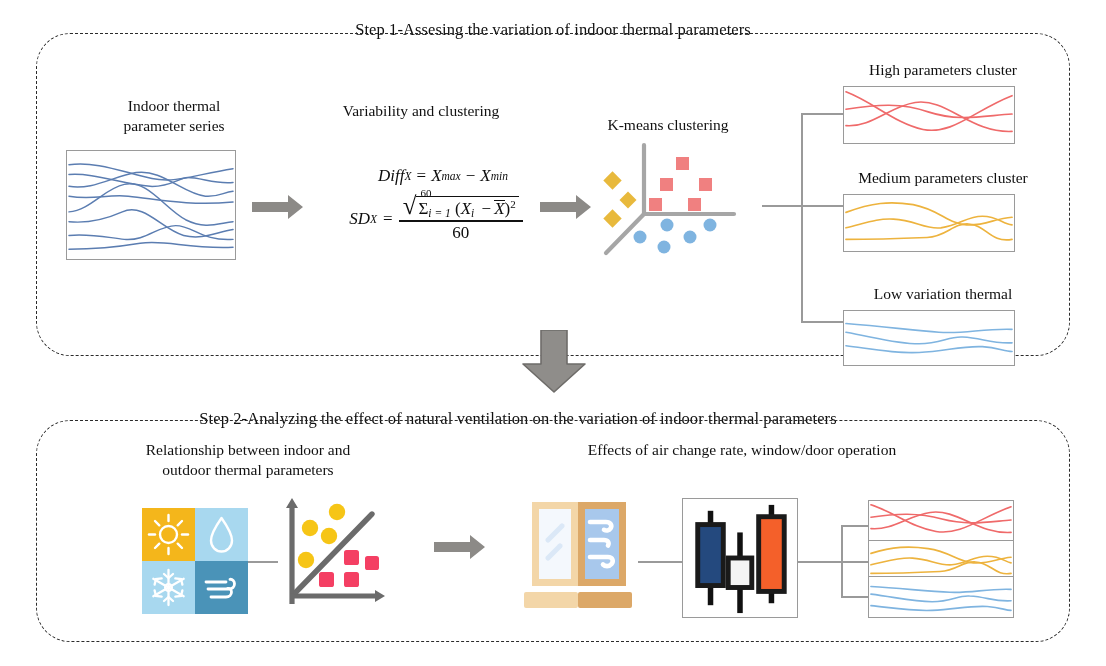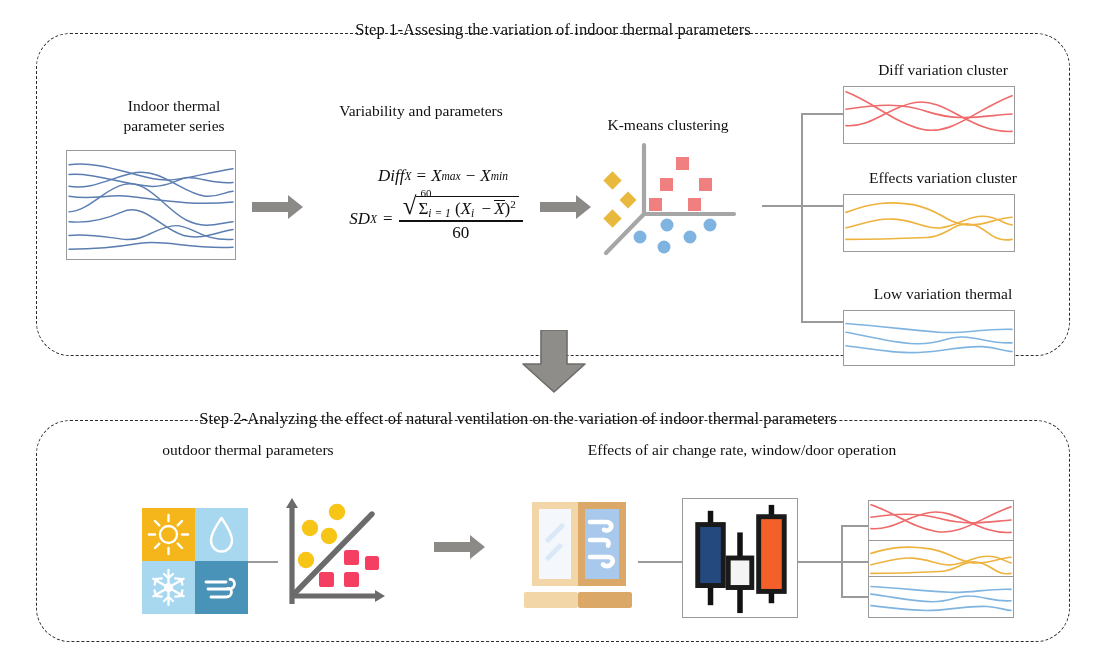--- a/index.html
+++ b/index.html
@@ -81,21 +81,21 @@
       <path d="M2,100 C30,100 50,98 74,94 C100,90 122,100 168,98"></path>
     </g>
   </svg>
 </div>
 
 <svg class="abs" style="left:252px;top:194px;" width="52" height="26" viewBox="0 0 52 26">
   <path d="M0,8 L36,8 L36,1 L51,13 L36,25 L36,18 L0,18 Z" fill="#8c8a87"></path>
 </svg>
 
 <div class="abs caption" style="left:296px;top:101px;width:250px;">
-  <div>Variability and parameters</div>
+  <div>Variability and clustering</div>
 </div>
 
 <div class="abs formula frm-row" style="left:318px;top:166px;width:250px;">
   <span>Diff</span>
     <span class="sub">X</span>
   <span class="upr" style="padding:0 5px;">=</span>
   <span>X</span>
     <span class="sub">max</span>
   <span class="upr" style="padding:0 5px;">−</span>
   <span>X</span>
@@ -161,34 +161,34 @@
   </g>
 </svg>
 
 <div class="abs line lh" style="left:762px;top:205px;width:40px;"></div>
 <div class="abs line lv" style="left:801px;top:113px;width:1.6px;height:210px;"></div>
 <div class="abs line lh" style="left:801px;top:113px;width:42px;"></div>
 <div class="abs line lh" style="left:801px;top:205px;width:42px;"></div>
 <div class="abs line lh" style="left:801px;top:321px;width:42px;"></div>
 
 <div class="abs caption" style="left:828px;top:60px;width:230px;">
-  <span>Diff variation cluster</span>
+  <span>High parameters cluster</span>
 </div>
 <div class="abs sbox" style="left:843px;top:86px;width:172px;height:58px;">
   <svg viewBox="0 0 172 58" preserveAspectRatio="none">
     <g fill="none" stroke="#ef6a6a" stroke-width="1.7" stroke-linecap="round">
       <path d="M2,5 C30,16 52,38 80,44 C110,50 132,24 170,9"></path>
       <path d="M2,23 C34,18 58,16 86,26 C116,36 140,30 170,28"></path>
       <path d="M2,40 C28,42 46,20 72,16 C104,11 128,48 170,46"></path>
     </g>
   </svg>
 </div>
 
 <div class="abs caption" style="left:828px;top:168px;width:230px;">
-  <span>Effects variation cluster</span>
+  <span>Medium parameters cluster</span>
 </div>
 <div class="abs sbox" style="left:843px;top:194px;width:172px;height:58px;">
   <svg viewBox="0 0 172 58" preserveAspectRatio="none">
     <g fill="none" stroke="#edb33e" stroke-width="1.7" stroke-linecap="round">
       <path d="M2,18 C28,8 46,6 70,10 C96,15 106,30 124,31 C144,32 152,24 170,23"></path>
       <path d="M2,34 C22,29 34,24 50,25 C72,26 82,36 98,34 C118,31 124,22 140,22 C156,22 160,30 170,31"></path>
       <path d="M2,46 C34,46 60,45 84,44 C104,43 110,29 126,30 C144,31 148,50 170,46"></path>
     </g>
   </svg>
 </div>
@@ -210,20 +210,21 @@
   <path d="M20,0 L46,0 L46,34 L64,34 L33,62 L2,34 L20,34 Z" fill="#8f8d8a" stroke="#6e6c69" stroke-width="1.6" stroke-linejoin="round"></path>
 </svg>
 
 <div class="abs step-title" style="left:0;top:396px;width:1036px;">
   <span>Step 2-Analyzing the effect of natural ventilation on the variation of indoor thermal parameters</span>
 </div>
 
 <div class="abs panel" style="left:36px;top:420px;width:1034px;height:222px;"></div>
 
 <div class="abs caption" style="left:98px;top:440px;width:300px;">
+  <div>Relationship between indoor and</div>
   <div>outdoor thermal parameters</div>
 </div>
 
 <div class="abs caption" style="left:512px;top:440px;width:460px;">
   <div>Effects of air change rate, window/door operation</div>
 </div>
 
 <div class="abs" style="left:142px;top:508px;width:106px;height:106px;">
   <div class="tile" style="left:0;top:0;width:53px;height:53px;background:#f4b61b;">
     <svg viewBox="0 0 53 53">

